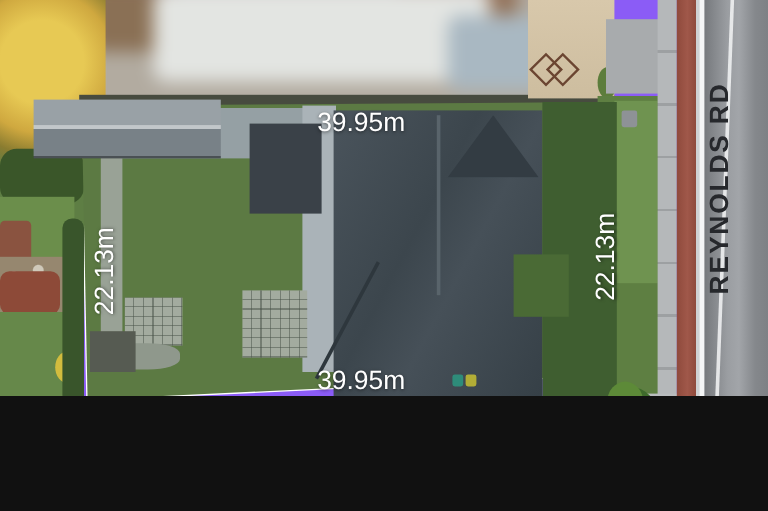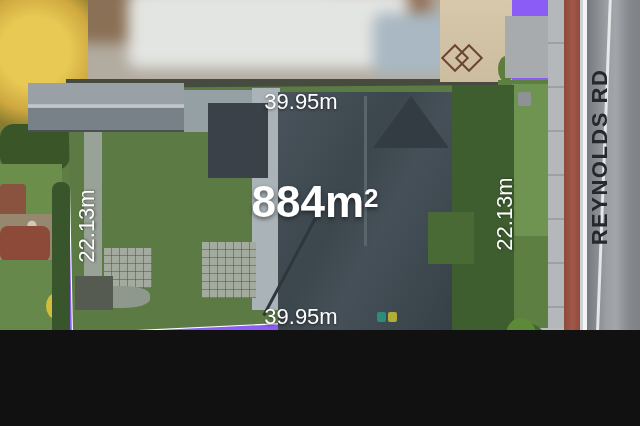--- a/index.html
+++ b/index.html
@@ -224,20 +224,17 @@
 
   
   <div class="dim dim-top">39.95m</div>
   <div class="dim dim-bottom">39.95m</div>
   <div class="dim-anchor dim-left-anchor">
     <span class="dim-rot">22.13m</span>
   </div>
   <div class="dim-anchor dim-right-anchor">
     <span class="dim-rot">22.13m</span>
   </div>
-  <div class="area-label">
-    <span>884m</span><sup>2</sup>
-  </div>
   <div class="street-anchor">
     <span class="street-label">REYNOLDS RD</span>
   </div>
 
 </div>
 
 </body></html>

